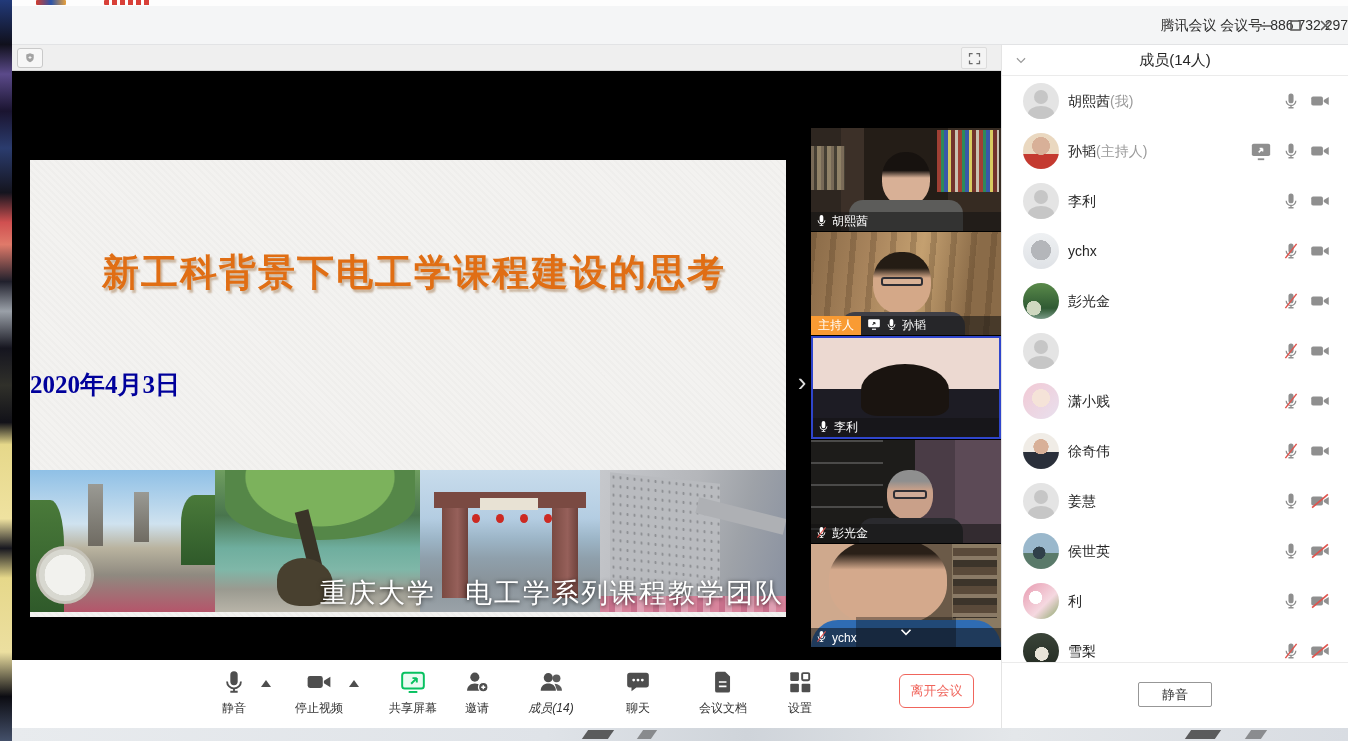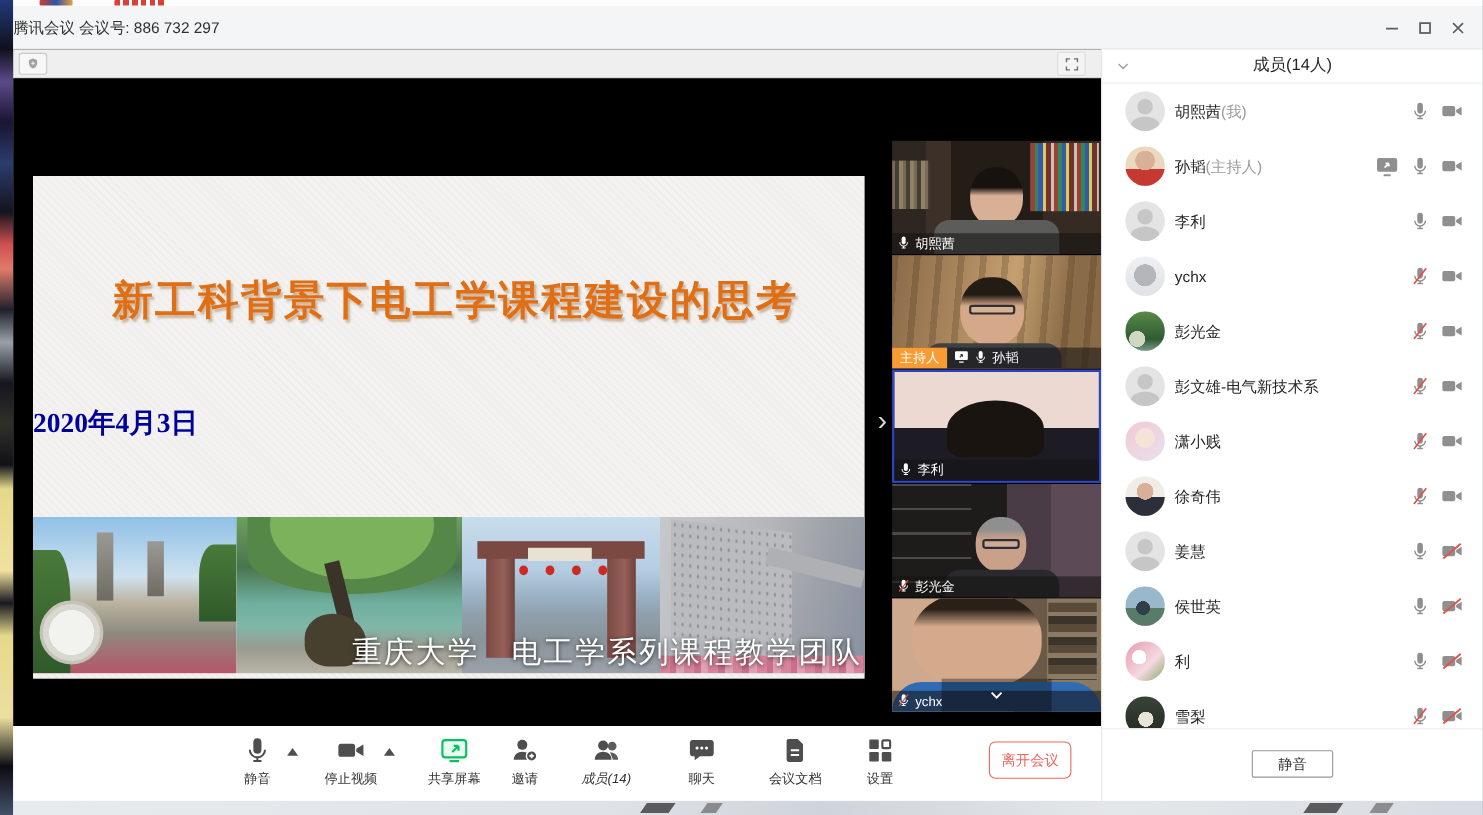--- a/index.html
+++ b/index.html
@@ -18,21 +18,21 @@
   .frag.b { left:92px; width:46px; background:repeating-linear-gradient(90deg,#d84038 0 5px,#fff 5px 8px); }
   .desktop-bottom { position:absolute; left:12px; top:728px; width:1336px; height:13px;
     background:linear-gradient(90deg,#e8ebee 0%,#dfe3e8 40%,#cfd4da 55%,#e4e7ea 75%,#d8dce2 100%); }
   .swirl { position:absolute; top:730px; height:9px; background:#3a3a3a; transform:skewX(-35deg); opacity:.8; }
   .swirl.s1 { left:585px; width:26px; } .swirl.s2 { left:640px; width:14px; opacity:.5;}
   .swirl.s3 { left:1188px; width:30px; } .swirl.s4 { left:1248px; width:16px; opacity:.5;}
 
   
   .titlebar { position:absolute; left:12px; top:6px; width:1336px; height:39px; background:#f4f5f6;
     border-bottom:1px solid #e2e3e5; }
-  .titlebar .title { position:absolute; left:0; right:0; top:0; line-height:39px; text-align:left;
+  .titlebar .title { position:absolute; left:0; right:0; top:0; line-height:39px; text-align:right;
     font-size:14px; color:#2f2f2f; }
   .win-controls { position:absolute; right:8px; top:0; height:39px; display:flex; align-items:center; }
   .win-btn { width:30px; height:30px; display:flex; align-items:center; justify-content:center; color:#5d5d5d; cursor:default; }
   .win-btn svg { width:13px; height:13px; }
 
   
   .stage { position:absolute; left:12px; top:45px; width:989px; height:615px; background:#000; }
   .stage-topbar { position:absolute; left:0; top:0; width:989px; height:26px; background:#efefef; border-bottom:1px solid #d8d8d8; }
   .shield-btn { position:absolute; left:5px; top:3px; width:26px; height:20px; background:#f7f7f7;
     border:1px solid #c9c9c9; border-radius:3px; display:flex; align-items:center; justify-content:center; color:#a3a3a3; }
@@ -434,21 +434,20 @@
             <span>
               <svg viewBox="0 0 24 24" style="width:20px;height:20px;color:#8f8f8f">
     <rect x="1.5" y="6.5" width="14" height="11" rx="2.2" fill="currentColor"></rect>
     <path d="M16.5 10.8L22.5 7.2v9.6l-6-3.6z" fill="currentColor"></path>
     </svg>
             </span>
           </div>
         </div>
         <div class="m-row">
           <div class="avatar default"></div>
-     <div class="m-name"><span>彭文雄-电气新技术系</span><span class="suffix"></span></div>
      <div class="m-icons">
             <span>
               <svg viewBox="0 0 24 24" style="width:18px;height:18px;color:#8f8f8f">
     <path fill="currentColor" d="M12 15a3.4 3.4 0 0 0 3.4-3.4V5.4a3.4 3.4 0 1 0-6.8 0v6.2A3.4 3.4 0 0 0 12 15z"></path>
     <path d="M5.6 11.6a6.4 6.4 0 0 0 12.8 0" fill="none" stroke="currentColor" stroke-width="1.7"></path>
     <path d="M12 18v3M8.6 21h6.8" fill="none" stroke="currentColor" stroke-width="1.7"></path>
     <path d="M4.5 21.5L19.5 2.5" stroke="#E0524C" stroke-width="2"></path>
               </svg>
             </span>
             <span>

